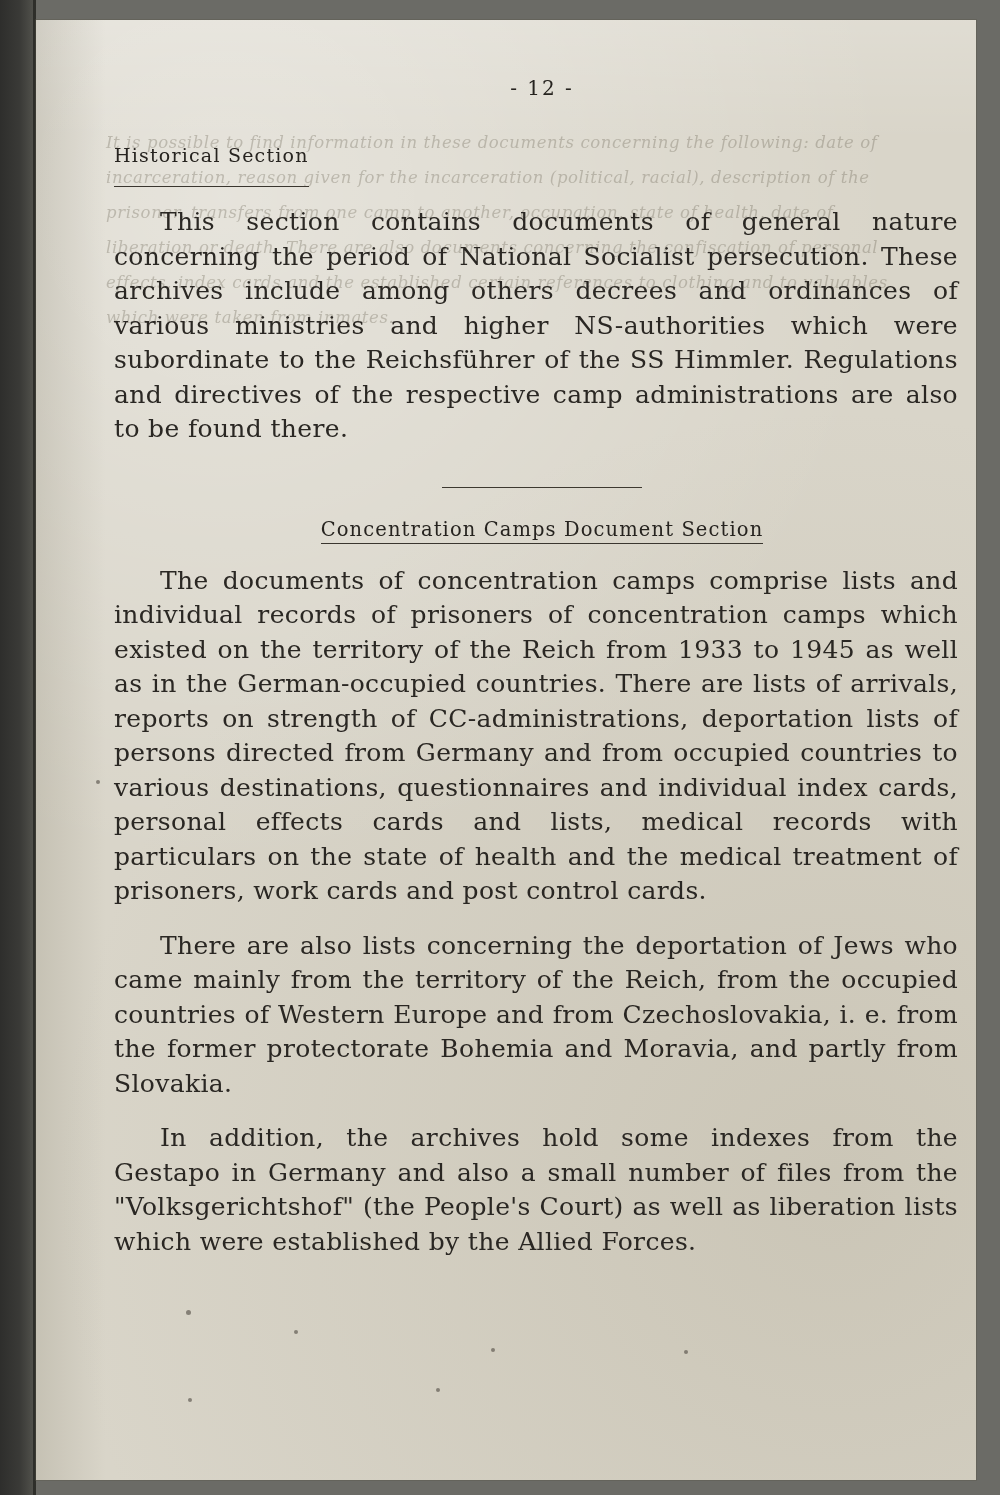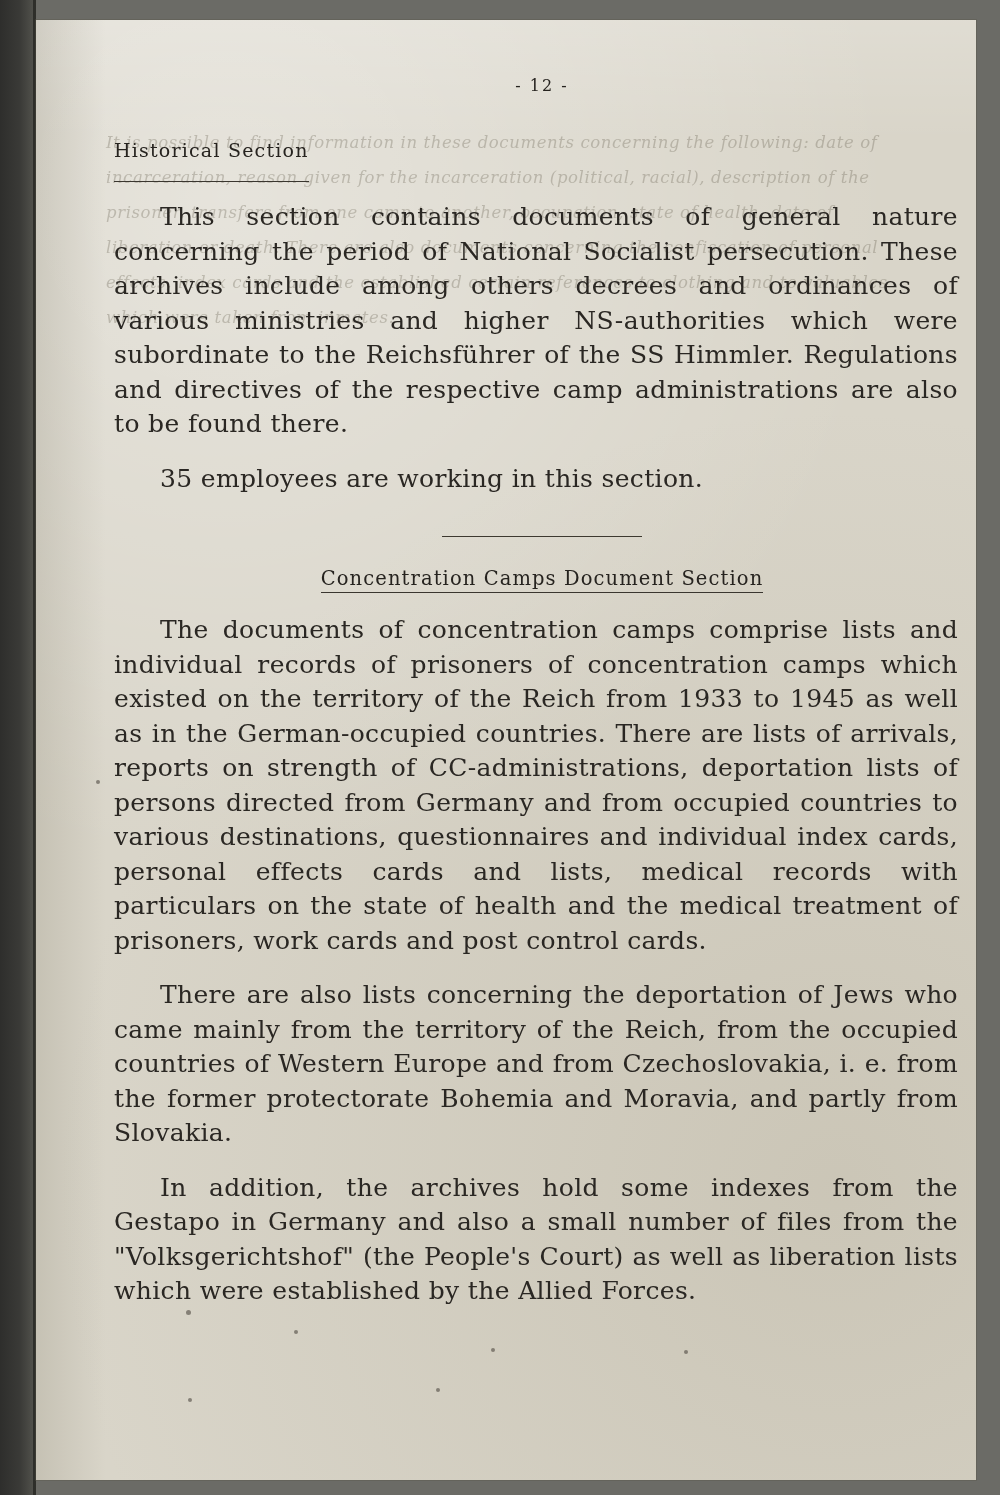--- a/index.html
+++ b/index.html
@@ -66,21 +66,21 @@
   }
   .content {
     position: absolute;
     left: 78px;
     top: 56px;
     width: 856px;
     color: #2a2723;
   }
   .page-number {
     text-align: center;
-    font-size: 16px;
+    font-size: 20px;
     letter-spacing: 2px;
     margin: 0 0 44px 0;
     color: #26231f;
     font-family: "DejaVu Serif", serif;
   }
   .heading {
     display: inline-block;
     font-size: 19px;
     letter-spacing: 1.2px;
     border-bottom: 1.5px solid #3a362f;
@@ -149,21 +149,20 @@
     <div class="speck" style="left:400px; top:1368px; width:4px; height:4px;"></div>
     <div class="speck" style="left:152px; top:1378px; width:4px; height:4px;"></div>
 
     <div class="content">
 
       <div class="page-number">- 12 -</div>
 
       <div>
         <div class="heading">Historical Section</div>
         <p class="para">This section contains documents of general nature concerning the period of National Socialist persecution. These archives include among others decrees and ordinances of various ministries and higher NS-authorities which were subordinate to the Reichsführer of the SS Himmler. Regulations and directives of the respective camp administrations are also to be found there.</p>
-        <p class="para">35 employees are working in this section.</p>
       </div>
 
       <div class="rule-wrap">
         <span class="rule"></span>
       </div>
 
 
       <div>
         <div class="heading-center-wrap">
           <span class="heading-center">Concentration Camps Document Section</span>

